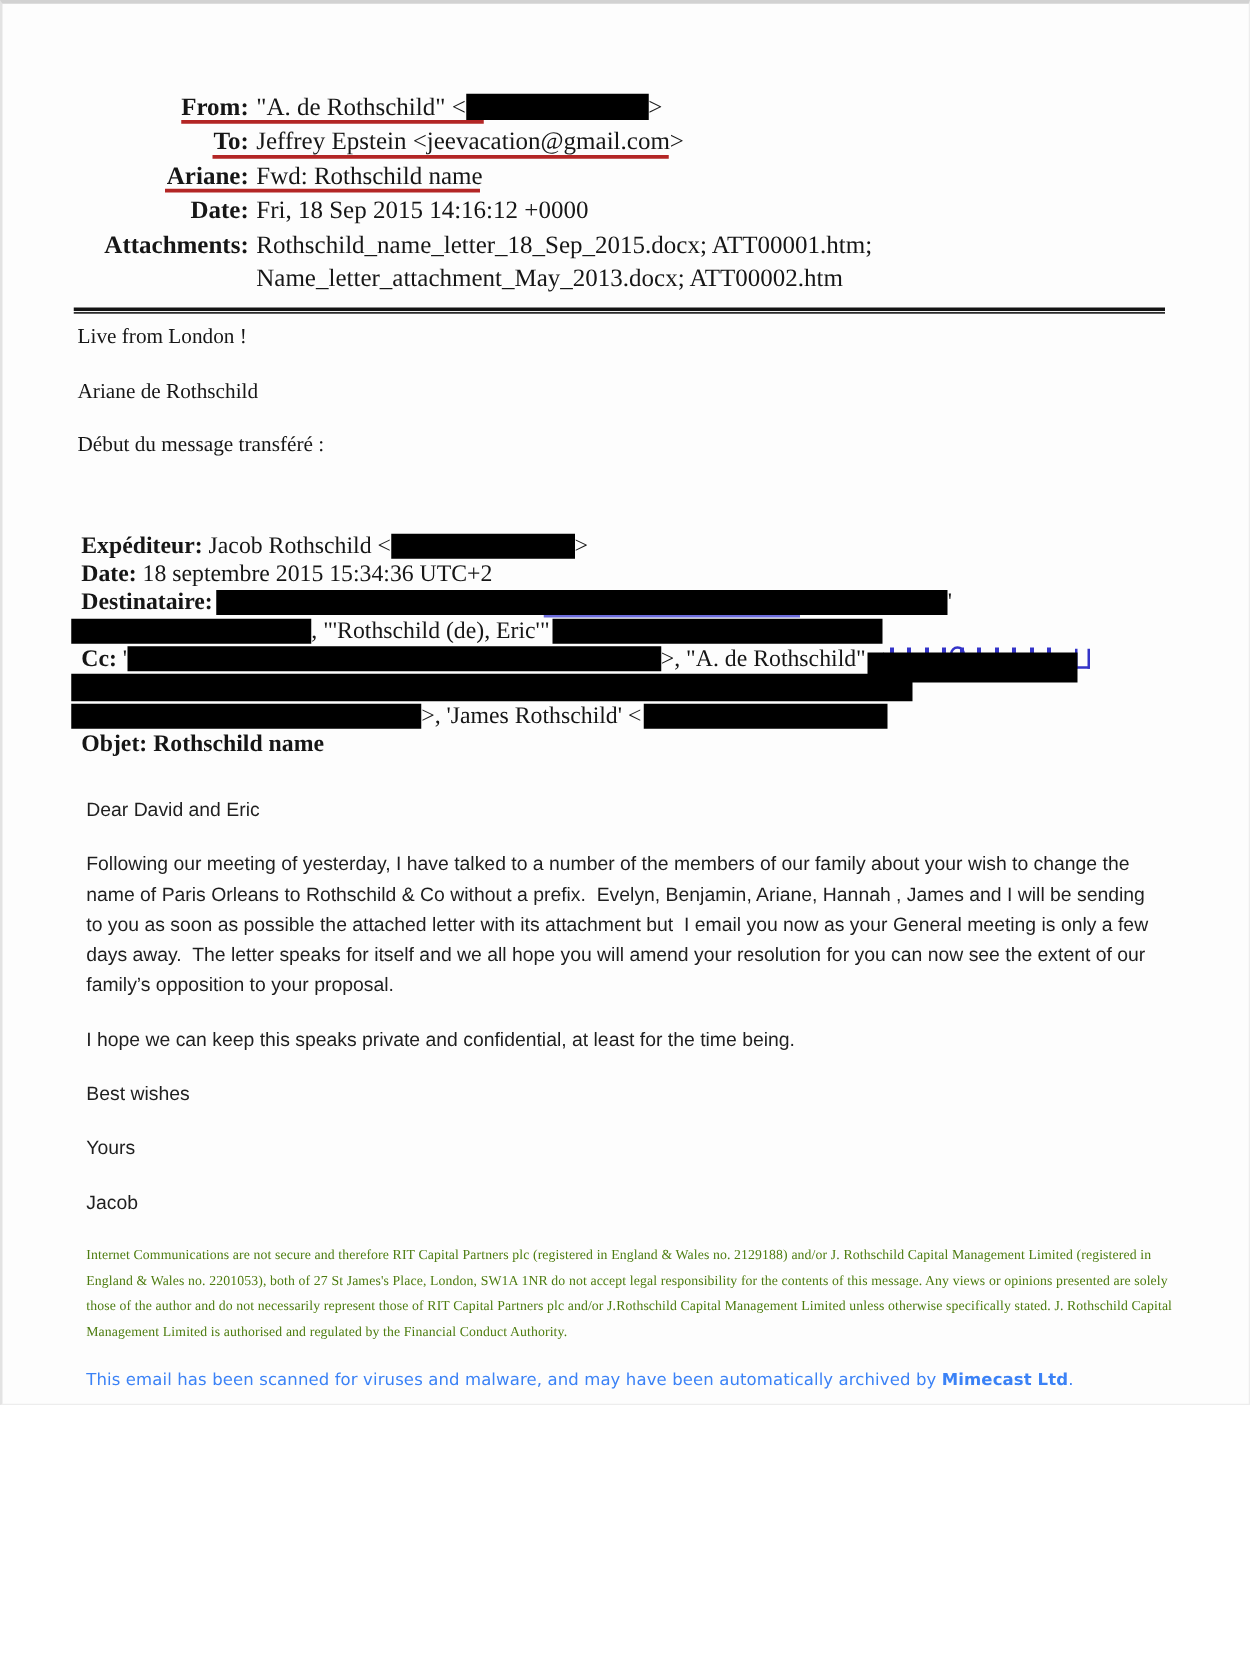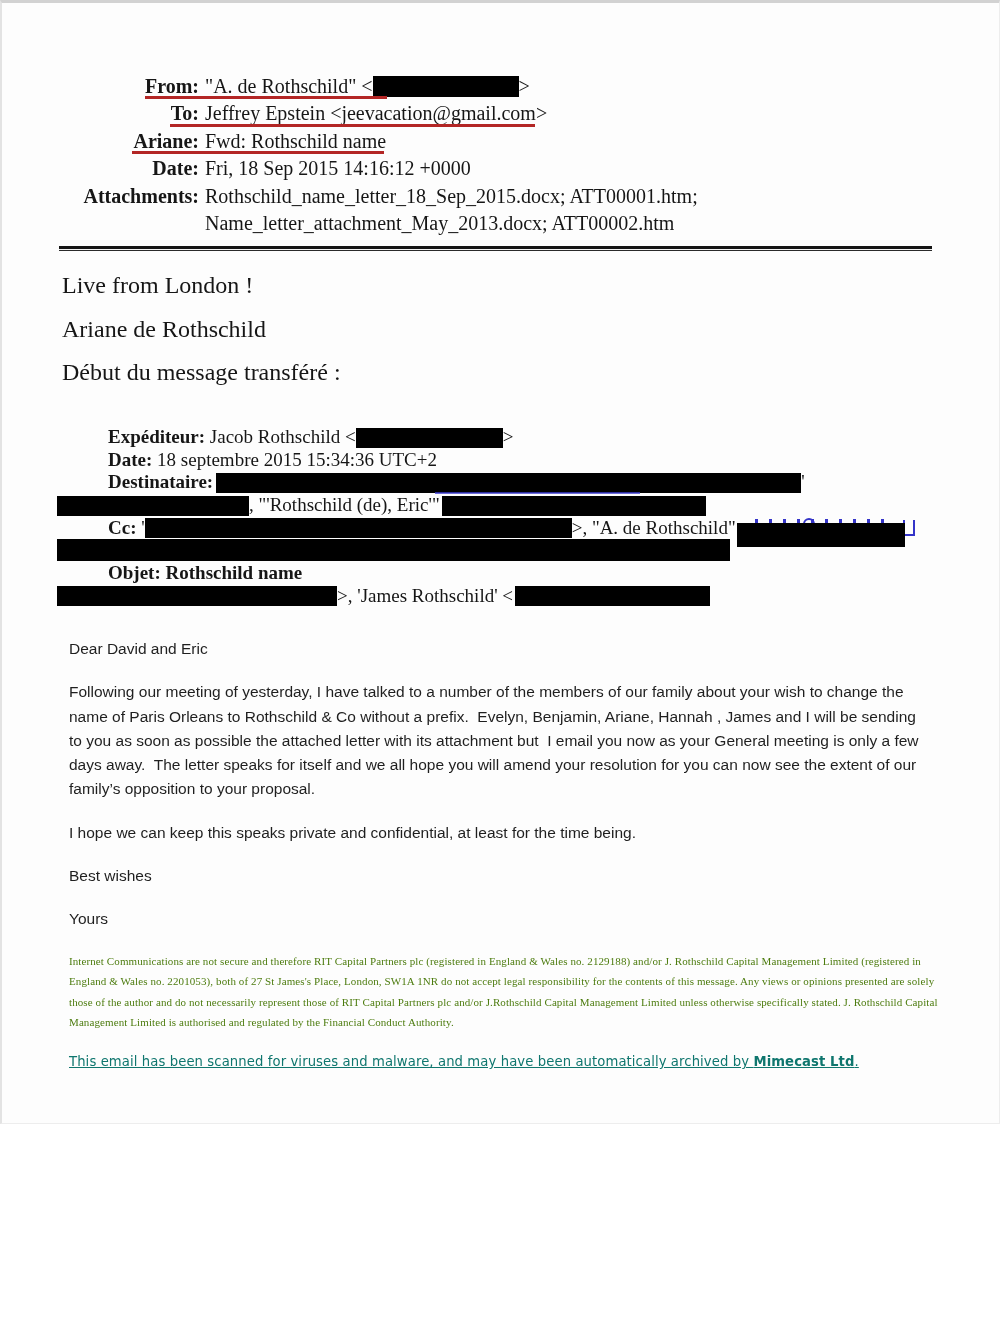--- a/index.html
+++ b/index.html
@@ -19,26 +19,26 @@
   .redbar{position:absolute;height:3px;background:#b32625;bottom:1px;}
   .ul-from{left:86px;width:242px;}
   .ul-to{left:111px;width:365px;}
   .ul-subject{left:73px;width:252px;}
   .inkbar{display:inline-block;background:#000;vertical-align:middle;}
   .bar-from{width:146px;height:21px;margin-top:-3px;}
   
   .divider{position:absolute;left:57px;top:243px;width:873px;height:5px;
     background:linear-gradient(#141414 0 58%,#f2f2f2 58% 72%,#2b2b2b 72% 100%);}
   
-  .intro{position:absolute;left:60px;top:272px;font-size:24px;}
+  .intro{position:absolute;left:60px;top:256px;font-size:17px;}
   .intro div{margin-bottom:23.5px;line-height:20px;}
   
   .fwd{position:absolute;left:63px;top:423px;width:880px;font-size:19px;}
   .fwd .line{height:22.7px;line-height:22.7px;white-space:pre;}
-  .fwd .b{font-weight:bold;margin-left:43px;}
+  .fwd .b{font-weight:bold;}
   .fwd .bar{display:inline-block;background:#000;height:20px;vertical-align:middle;margin-top:-2px;}
   .bar-exp{width:147px;}
   .bar-dest{width:585px;margin-left:3px;}
   .bar-d2a{width:192px;margin-left:-8px;}
   .bar-d2b{width:264px;margin-left:2px;}
   .bar-cc{width:427px;}
   .bar-g1{width:280px;margin-left:-8px;}
   .bar-g2{width:195px;margin-left:2px;}
   .bar-full{display:block;background:#000;width:673px;height:22px;margin-left:-8px;}
   .blue-ul-frag{position:absolute;left:370px;top:66px;width:205px;height:2px;background:#3b3bd0;opacity:.75;}
@@ -50,21 +50,21 @@
   .frag-tail{position:absolute;right:-6px;top:1px;width:8px;height:14px;
     border-left:2px solid #3434c8;border-right:2px solid #3434c8;border-bottom:2px solid #3434c8;}
   .frag-cover{position:absolute;left:-14px;top:4px;width:168px;height:24px;background:#000;}
   
   .body{position:absolute;left:67px;top:634px;width:860px;
     font-family:"Liberation Sans", sans-serif;font-size:15.5px;line-height:24.3px;color:#1f1f1f;}
   .blk{margin:0 0 19px 0;white-space:pre-wrap;}
   .disclaimer{margin-top:6px;width:884px;font-family:Liberation Serif, serif;
     font-size:11px;line-height:20.6px;color:#4d7c0f;letter-spacing:.1px;white-space:normal;}
   .scanline{margin-top:15px;width:884px;font-family:"DejaVu Sans", sans-serif;
-    font-size:13.2px;line-height:20.6px;color:#0f766e;letter-spacing:.1px;text-decoration:underline;}
+    font-size:13.2px;line-height:20.6px;color:#3b82f6;letter-spacing:.1px;}
   .scanline b{font-weight:bold;}
   
   .bates{position:absolute;right:48px;top:1270px;font-family:"Liberation Sans", sans-serif;
     font-size:19px;letter-spacing:.5px;color:#0c4a6e;}
 </style>
 </head>
 <body>
 
 <div class="page">
 
@@ -102,30 +102,31 @@
     <div>Début du message transféré :</div>
   </div>
 
   <div class="fwd">
     <div class="line"><span class="b">Expéditeur:</span><span> Jacob Rothschild &lt;</span><span class="bar bar-exp"></span><span>&gt;</span></div>
     <div class="line"><span class="b">Date:</span><span> 18 septembre 2015 15:34:36 UTC+2</span></div>
     <div class="line"><span class="b">Destinataire:</span><span class="bar bar-dest"></span><span>'</span></div>
     <div class="line"><span class="bar bar-d2a"></span><span>, "'Rothschild (de), Eric'"</span><span class="bar bar-d2b"></span></div>
     <div class="line"><span class="b">Cc:</span><span> '</span><span class="bar bar-cc"></span><span>&gt;, "A. de Rothschild" &lt;</span><span class="cc-frag"><span class="frag-tops"></span><span class="frag-ring"></span><span class="frag-tail"></span><span class="frag-cover"></span></span></div>
     <div class="line"><span class="bar-full"></span></div>
+    <div class="line"><span class="bar bar-g1"></span><span>&gt;, 'James Rothschild' &lt;</span><span class="bar bar-g2"></span></div>
     <div class="line b">Objet: Rothschild name</div>
-    <div class="line"><span class="bar bar-g1"></span><span>&gt;, 'James Rothschild' &lt;</span><span class="bar bar-g2"></span></div>
     <div class="blue-ul-frag"></div>
   </div>
 
   <div class="body">
     <div class="blk">Dear David and Eric</div>
     <div class="blk">Following our meeting of yesterday, I have talked to a number of the members of our family about your wish to change the name of Paris Orleans to Rothschild &amp; Co without a prefix.  Evelyn, Benjamin, Ariane, Hannah , James and I will be sending to you as soon as possible the attached letter with its attachment but  I email you now as your General meeting is only a few days away.  The letter speaks for itself and we all hope you will amend your resolution for you can now see the extent of our family’s opposition to your proposal.</div>
     <div class="blk">I hope we can keep this speaks private and confidential, at least for the time being.</div>
     <div class="blk">Best wishes</div>
     <div class="blk">Yours</div>
+    <div class="blk">Jacob</div>
     <div class="blk disclaimer">Internet Communications are not secure and therefore RIT Capital Partners plc (registered in England &amp; Wales no. 2129188) and/or J. Rothschild Capital Management Limited (registered in England &amp; Wales no. 2201053), both of 27 St James's Place, London, SW1A 1NR do not accept legal responsibility for the contents of this message. Any views or opinions presented are solely those of the author and do not necessarily represent those of RIT Capital Partners plc and/or J.Rothschild Capital Management Limited unless otherwise specifically stated. J. Rothschild Capital Management Limited is authorised and regulated by the Financial Conduct Authority.</div>
     <div class="scanline"><span>This email has been scanned for viruses and malware, and may have been automatically archived by </span><b>Mimecast Ltd</b><span>.</span></div>
   </div>
 
   <div class="bates">EFTA00677095</div>
 
 </div>
 
 </body></html>

